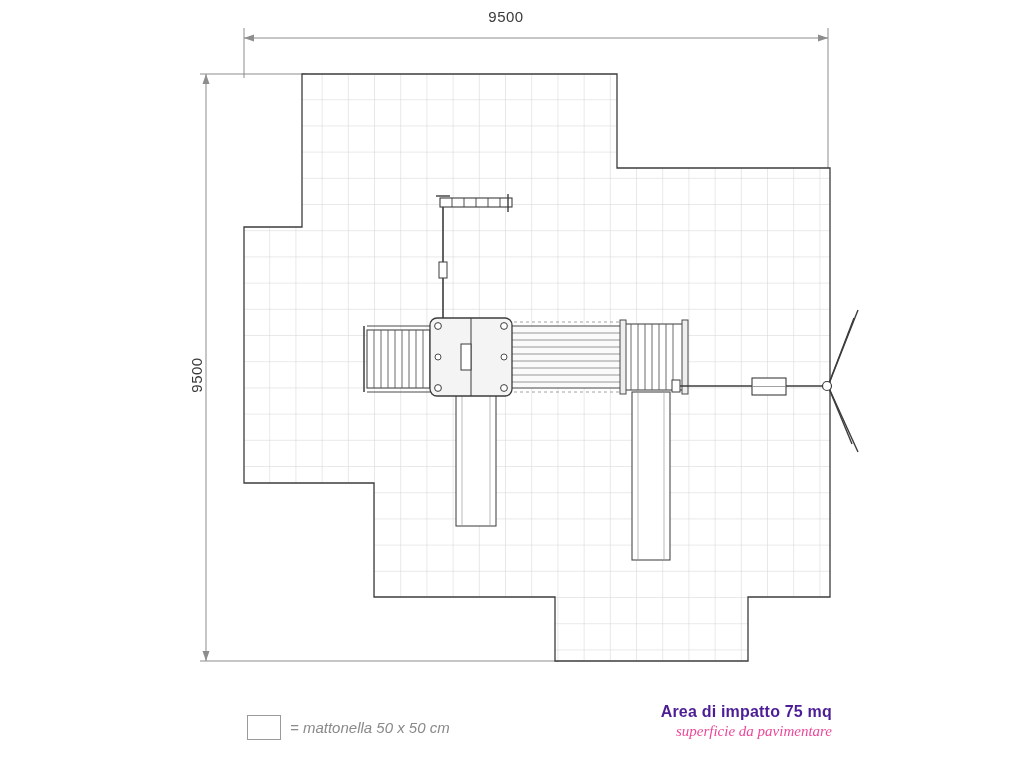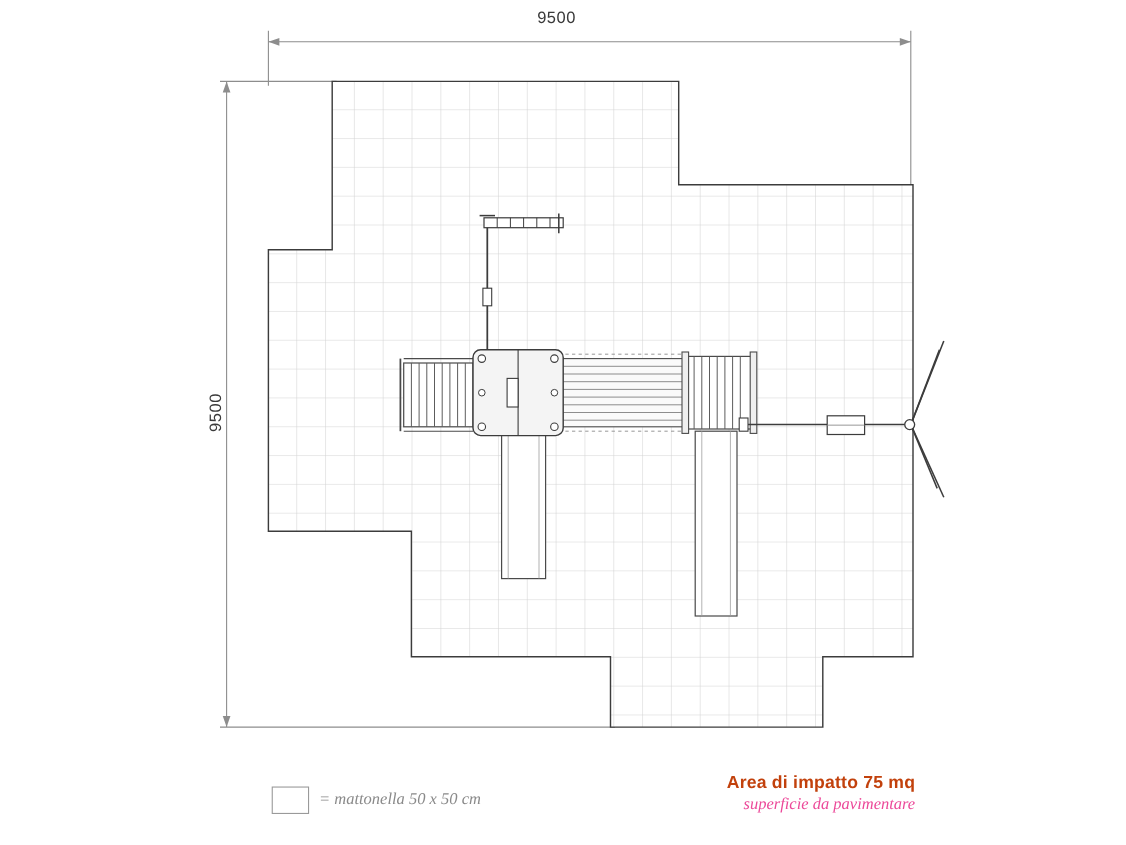--- a/index.html
+++ b/index.html
@@ -53,37 +53,37 @@
     align-items: center;
     gap: 9px;
   }
   .legend-swatch {
     width: 32px;
     height: 23px;
     border: 1px solid #9a9a9a;
     background: #ffffff;
   }
   .legend-text {
-    font-family: Liberation Serif, serif;
+    font-family: Liberation Sans, sans-serif;
     font-style: italic;
     font-size: 15px;
     color: #8a8a8a;
     white-space: nowrap;
   }
   .footer-right {
     position: absolute;
     right: 192px;
     top: 703px;
     text-align: right;
   }
   .footer-title {
     font-family: "Liberation Sans", sans-serif;
     font-size: 16px;
     font-weight: bold;
-    color: #c2410c;
+    color: #4c1d95;
     letter-spacing: 0.2px;
   }
   .footer-sub {
     font-family: "Liberation Serif", serif;
     font-style: italic;
     font-size: 15px;
     color: #ec4899;
     margin-top: 2px;
   }
 </style>

